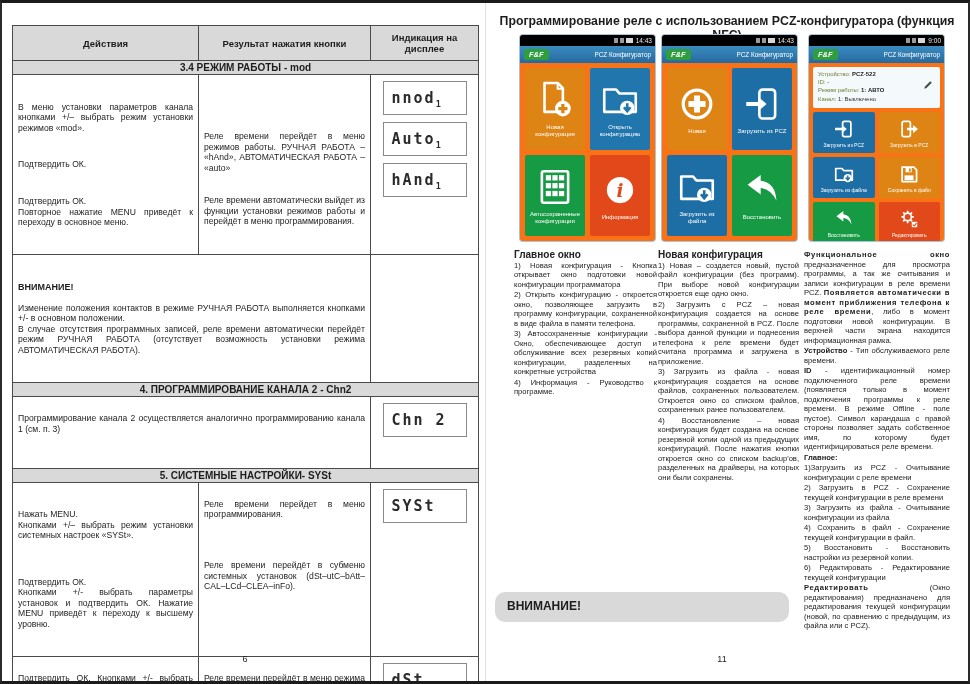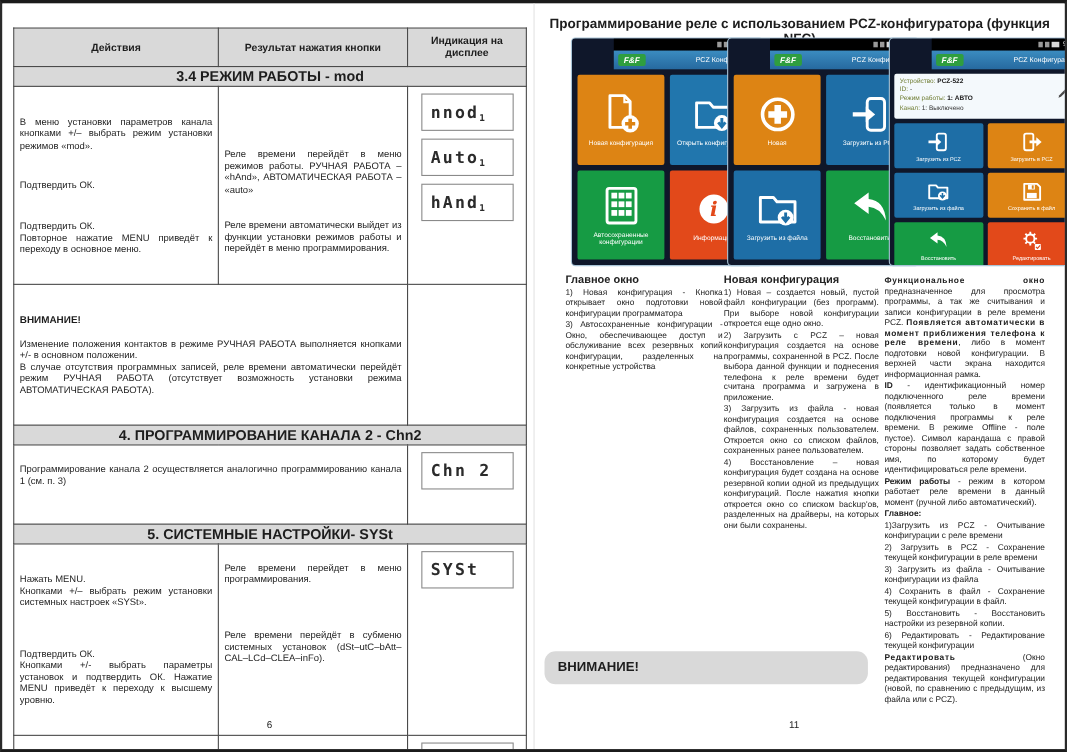--- a/index.html
+++ b/index.html
@@ -8,40 +8,40 @@
           border-left:2px solid #2a2a2a;border-right:2px solid #2a2a2a;
           box-sizing:border-box;overflow:hidden;
           font-family:"Liberation Sans",sans-serif;color:#1d1d1d;}
   .pagesplit{position:absolute;left:483px;top:0;bottom:0;width:1px;background:#e3e3e3;}
 
   
   .ltable{position:absolute;left:10px;top:22px;width:466px;border-collapse:collapse;table-layout:fixed;}
   .ltable col.c1{width:186px}.ltable col.c2{width:172px}.ltable col.c3{width:108px}
   .ltable th,.ltable td{border:1.2px solid #4a4a4a;vertical-align:top;padding:6px 5px;}
   .ltable th{background:#d9d9d9;font-size:9.5px;height:22px;vertical-align:middle;text-align:center;}
-  .secrow td{background:#d9d9d9;font-weight:bold;font-size:13px;text-align:center;padding:1px 2px;vertical-align:middle;}
+  .secrow td{background:#d9d9d9;font-weight:bold;font-size:10px;text-align:center;padding:1px 2px;vertical-align:middle;}
   .txt{font-size:8.6px;line-height:10.4px;text-align:justify;white-space:pre-line;}
   .txt p{margin:0;}
   .dispcell{padding:4px 0;text-align:left;}
   .disp{width:84px;height:34px;margin:0 auto 7px auto;border:1px solid #8a8a8a;background:#fff;
         display:flex;align-items:center;justify-content:flex-start;padding-left:8px;box-sizing:border-box;
         font-family:"DejaVu Sans Mono",monospace;font-weight:bold;font-size:15px;letter-spacing:2px;color:#2b2b2b;}
   .dsub{font-size:8.5px;letter-spacing:0;margin-top:12px;}
   .mh118{min-height:118px}.mh66{min-height:64px}.mh40{min-height:38px}
   .mh86{min-height:86px}.mh124{min-height:122px}
   .sp16{margin-top:16px!important}.sp40{margin-top:40px!important}.sp12{margin-top:12px!important}
   .sp26{margin-top:26px!important}.sp30{margin-top:30px!important}
   .attn-t{font-weight:bold;font-size:9px;margin:0 0 1px 0;}
   .pnum-left{position:absolute;left:10px;top:651px;width:466px;text-align:center;font-size:9px;}
 
   
   .rpage{position:absolute;left:485px;top:0;width:483px;height:684px;}
   .rtitle{position:absolute;left:5px;top:11px;width:470px;text-align:center;font-size:12.3px;font-weight:bold;}
-  .phone{position:absolute;top:32px;width:135px;height:206px;background:#0f172a;border-radius:3px;
-         overflow:hidden;box-shadow:0 0 0 1px #a9c4d6;padding-left:38px;}
+  .phone{position:absolute;top:32px;width:135px;height:206px;background:#f97316;border-radius:3px;
+         overflow:hidden;box-shadow:0 0 0 1px #a9c4d6;}
   .ph1{left:33px}.ph2{left:175px}.ph3{left:322px}
   .sbar{height:11px;background:#000;display:flex;align-items:center;justify-content:flex-end;gap:2px;padding:0 3px;}
   .sbx{display:inline-block;width:4px;height:5px;background:#9a9a9a;}
   .sbx.b{width:7px;background:#d8d8d8;}
   .stime{color:#eee;font-size:6.5px;margin-left:1px;}
   .abar{height:17px;background:linear-gradient(#3b8cc0,#26699f);display:flex;align-items:center;justify-content:space-between;padding:0 4px;}
   .fflogo{background:#2f9e3f;color:#fff;font-style:italic;font-weight:bold;font-size:7.5px;padding:1px 5px;border-radius:2px;}
   .apptitle{color:#fff;font-size:6.4px;}
   .pbody{position:absolute;top:28px;bottom:0;left:0;right:0;padding:5px;display:grid;grid-template:1fr 1fr / 1fr 1fr;gap:5px;box-sizing:border-box;}
   .pbody3{position:absolute;top:28px;bottom:0;left:0;right:0;padding:4px;box-sizing:border-box;}
@@ -363,33 +363,35 @@
             </svg>
             <span class="tlabel">Редактировать</span>
           </div>
         </div>
       </div>
     </div>
 
     <div class="tcol tc1">
       <h4>Главное окно</h4>
       <p>1) Новая конфигурация - Кнопка открывает окно подготовки новой конфигурации программатора</p>
+      <p>2) Открыть конфигурацию - откроется окно, позволяющее загрузить в программу конфигурации, сохраненной в виде файла в памяти телефона.</p>
       <p>3) Автосохраненные конфигурации - Окно, обеспечивающее доступ и обслуживание всех резервных копий конфигурации, разделенных на конкретные устройства</p>
+      <p>4) Информация - Руководство к программе.</p>
     </div>
     <div class="tcol tc2">
       <h4>Новая конфигурация</h4>
       <p>1) Новая – создается новый, пустой файл конфигурации (без программ). При выборе новой конфигурации откроется еще одно окно.</p>
       <p>2) Загрузить с PCZ – новая конфигурация создается на основе программы, сохраненной в PCZ. После выбора данной функции и поднесения телефона к реле времени будет считана программа и загружена в приложение.</p>
       <p>3) Загрузить из файла - новая конфигурация создается на основе файлов, сохраненных пользователем. Откроется окно со списком файлов, сохраненных ранее пользователем.</p>
       <p>4) Восстановление – новая конфигурация будет создана на основе резервной копии одной из предыдущих конфигураций. После нажатия кнопки откроется окно со списком backup'ов, разделенных на драйверы, на которых они были сохранены.</p>
     </div>
     <div class="tcol tc3">
       <p><b class="wideb">Функциональное окно</b><span> предназначенное для просмотра программы, а так же считывания и записи конфигурации в реле времени PCZ. </span><b class="wideb">Появляется автоматически в момент приближения телефона к реле времени</b><span>, либо в момент подготовки новой конфигурации. В верхней части экрана находится информационная рамка.</span></p>
+      <p><b>Устройство</b><span> - Тип обслуживаемого реле времени.</span></p>
       <p><b>ID</b><span> - идентификационный номер подключенного реле времени (появляется только в момент подключения программы к реле времени. В режиме Offline - поле пустое). Символ карандаша с правой стороны позволяет задать собственное имя, по которому будет идентифицироваться реле времени.</span></p>
-      <p><b>Режим работы</b><span> - режим в котором работает реле времени в данный момент (ручной либо автоматический).</span></p>
       <p><b>Главное:</b><span></span></p>
       <p><b></b><span>1)Загрузить из PCZ - Очитывание конфигурации с реле времени</span></p>
       <p><b></b><span>2) Загрузить в PCZ - Сохранение текущей конфигурации в реле времени</span></p>
       <p><b></b><span>3) Загрузить из файла - Очитывание конфигурации из файла</span></p>
       <p><b></b><span>4) Сохранить в файл - Сохранение текущей конфигурации в файл.</span></p>
       <p><b></b><span>5) Восстановить - Восстановить настройки из резервной копии.</span></p>
       <p><b></b><span>6) Редактировать - Редактирование текущей конфигурации</span></p>
       <p><b class="wideb">Редактировать</b><span> (Окно редактирования) предназначено для редактирования текущей конфигурации (новой, по сравнению с предыдущим, из файла или с PCZ).</span></p>
     </div>
 

